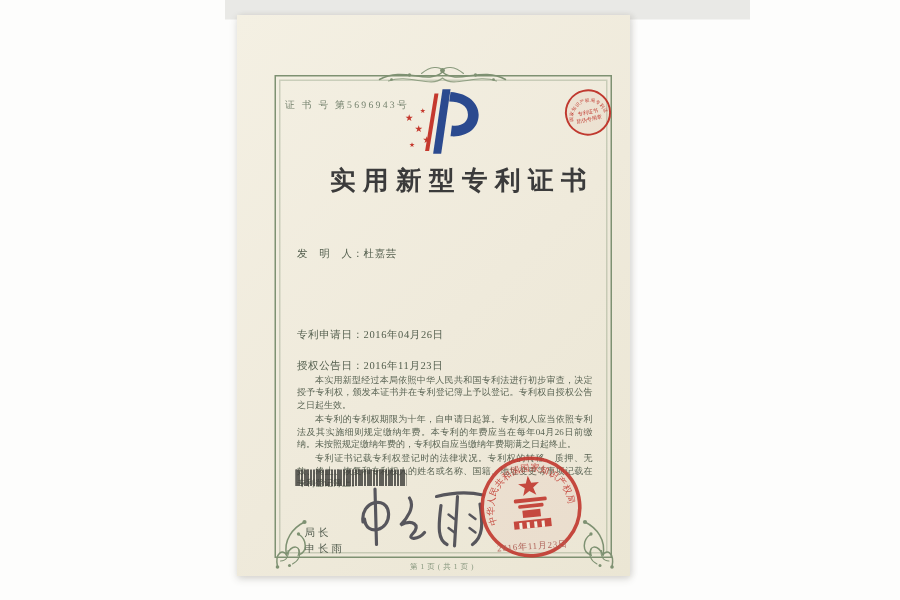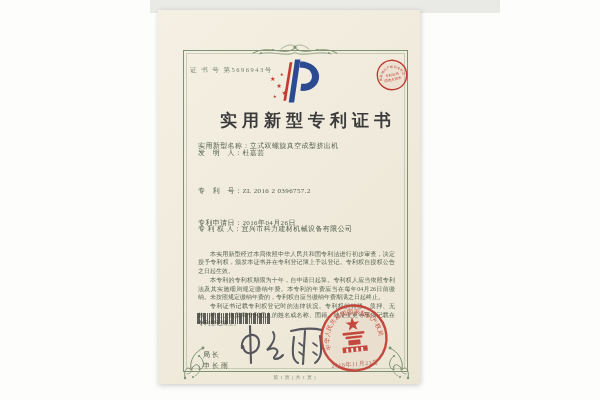--- a/index.html
+++ b/index.html
@@ -34,21 +34,21 @@
   }
   .title{
     position:absolute;left:25px;top:99px;width:245px;
     text-align:center;font-size:17px;font-weight:600;color:#3b3b3b;
     letter-spacing:5px;white-space:nowrap;text-indent:5px;
   }
   .field-row{
     position:absolute;left:40px;width:200px;
     font-size:7px;color:#55604f;white-space:nowrap;letter-spacing:.4px;
   }
-  .f0{top:131px}.f1{top:138px}.f2{top:176px}.f3{top:208px}.f4{top:214px}.f5{top:229px}
+  .f0{top:131px}.f1{top:154px}.f2{top:176px}.f3{top:208px}.f4{top:214px}.f5{top:229px}
   .paras{
     position:absolute;left:40px;top:240px;width:197px;
     font-size:6px;line-height:1.4;color:#5a6454;text-align:justify;
   }
   .paras p{margin:0 0 1px 0;text-indent:2em;}
   .barcode{
     position:absolute;left:39px;top:303px;width:74px;height:11px;
     background:
       repeating-linear-gradient(90deg,#3c3c38 0 1px,transparent 1px 2px),
       repeating-linear-gradient(90deg,#3c3c38 0 2px,transparent 2px 7px);
@@ -122,25 +122,23 @@
       </defs>
     <text font-size="3.2" fill="#c0392f" letter-spacing=".3">
       <textPath href="#antiArc">国家知识产权局专利证书</textPath>
     </text>
     <text x="20" y="21" text-anchor="middle" font-size="3.6" fill="#c0392f">专利证书</text>
     <text x="20" y="26" text-anchor="middle" font-size="3.6" fill="#c0392f">防伪专用章</text>
   </svg>
 
   <div class="title">实用新型专利证书</div>
 
-  <div class="field-row f0"><span>实用新型名称：</span><span>立式双螺旋真空成型挤出机</span></div>
   <div class="field-row f1"><span>发　明　人：</span><span>杜嘉芸</span></div>
-  <div class="field-row f2"><span>专　利　号：</span><span>ZL 2016 2 0396757.2</span></div>
   <div class="field-row f3"><span>专利申请日：</span><span>2016年04月26日</span></div>
-  <div class="field-row f4"><span>专 利 权 人：</span><span>宜兴市科力建材机械设备有限公司</span></div>
+  <div class="field-row f5"><span>授权公告日：</span><span>2016年11月23日</span></div>
 
   <div class="paras">
     <p>本实用新型经过本局依照中华人民共和国专利法进行初步审查，决定授予专利权，颁发本证书并在专利登记簿上予以登记。专利权自授权公告之日起生效。</p>
     <p>本专利的专利权期限为十年，自申请日起算。专利权人应当依照专利法及其实施细则规定缴纳年费。本专利的年费应当在每年04月26日前缴纳。未按照规定缴纳年费的，专利权自应当缴纳年费期满之日起终止。</p>
     <p>专利证书记载专利权登记时的法律状况。专利权的转移、质押、无效、终止、恢复和专利权人的姓名或名称、国籍、地址变更等事项记载在专利登记簿上。</p>
   </div>
 
   <div class="barcode"></div>
 
   <div class="director">

